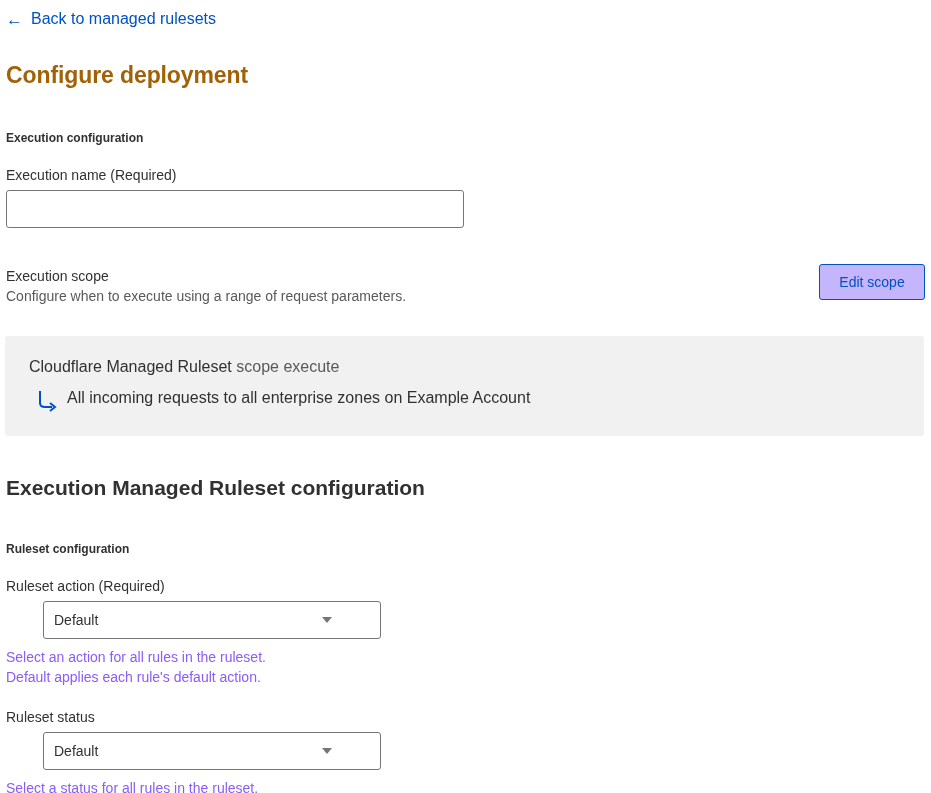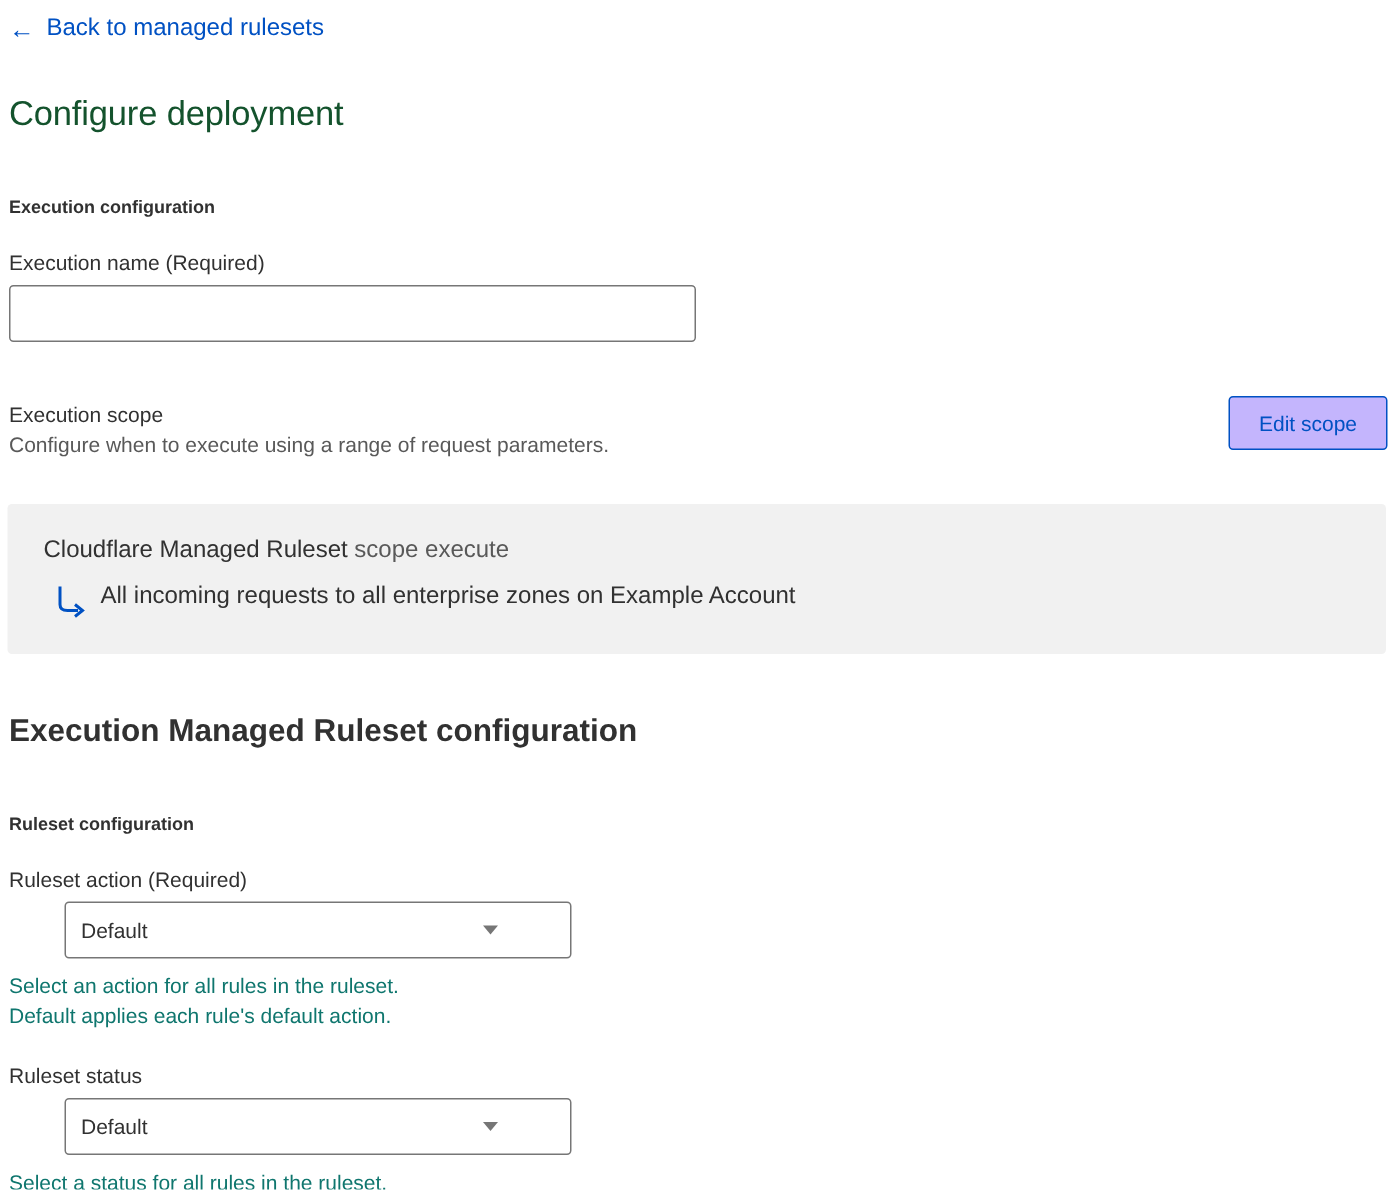--- a/index.html
+++ b/index.html
@@ -38,22 +38,22 @@
   .back-link .arrow {
     font-size: 17px;
     line-height: 1;
     color: #0051c3;
     display: inline-block;
   }
   .back-link .label { color: #0051c3; }
 
   h1.page-title {
     font-size: 23px;
-    font-weight: normal;
-    color: #14532d;
+    font-weight: bold;
+    color: #a16207;
     margin: 34px 0 0 0;
     letter-spacing: -0.1px;
   }
 
   h2.section-title {
     font-size: 12px;
     font-weight: bold;
     color: #313131;
     margin: 42px 0 0 0;
   }
@@ -181,21 +181,21 @@
     transform: translateY(-50%);
     width: 0;
     height: 0;
     border-left: 5px solid transparent;
     border-right: 5px solid transparent;
     border-top: 6px solid #767676;
     pointer-events: none;
   }
   .help-text {
     font-size: 14px;
-    color: #0f766e;
+    color: #8b5cf6;
     margin: 8px 0 0 0;
     line-height: 20px;
   }
   .help-text .line { display: block; }
 </style>
 </head>
 <body>
 
 <div class="page">
 

